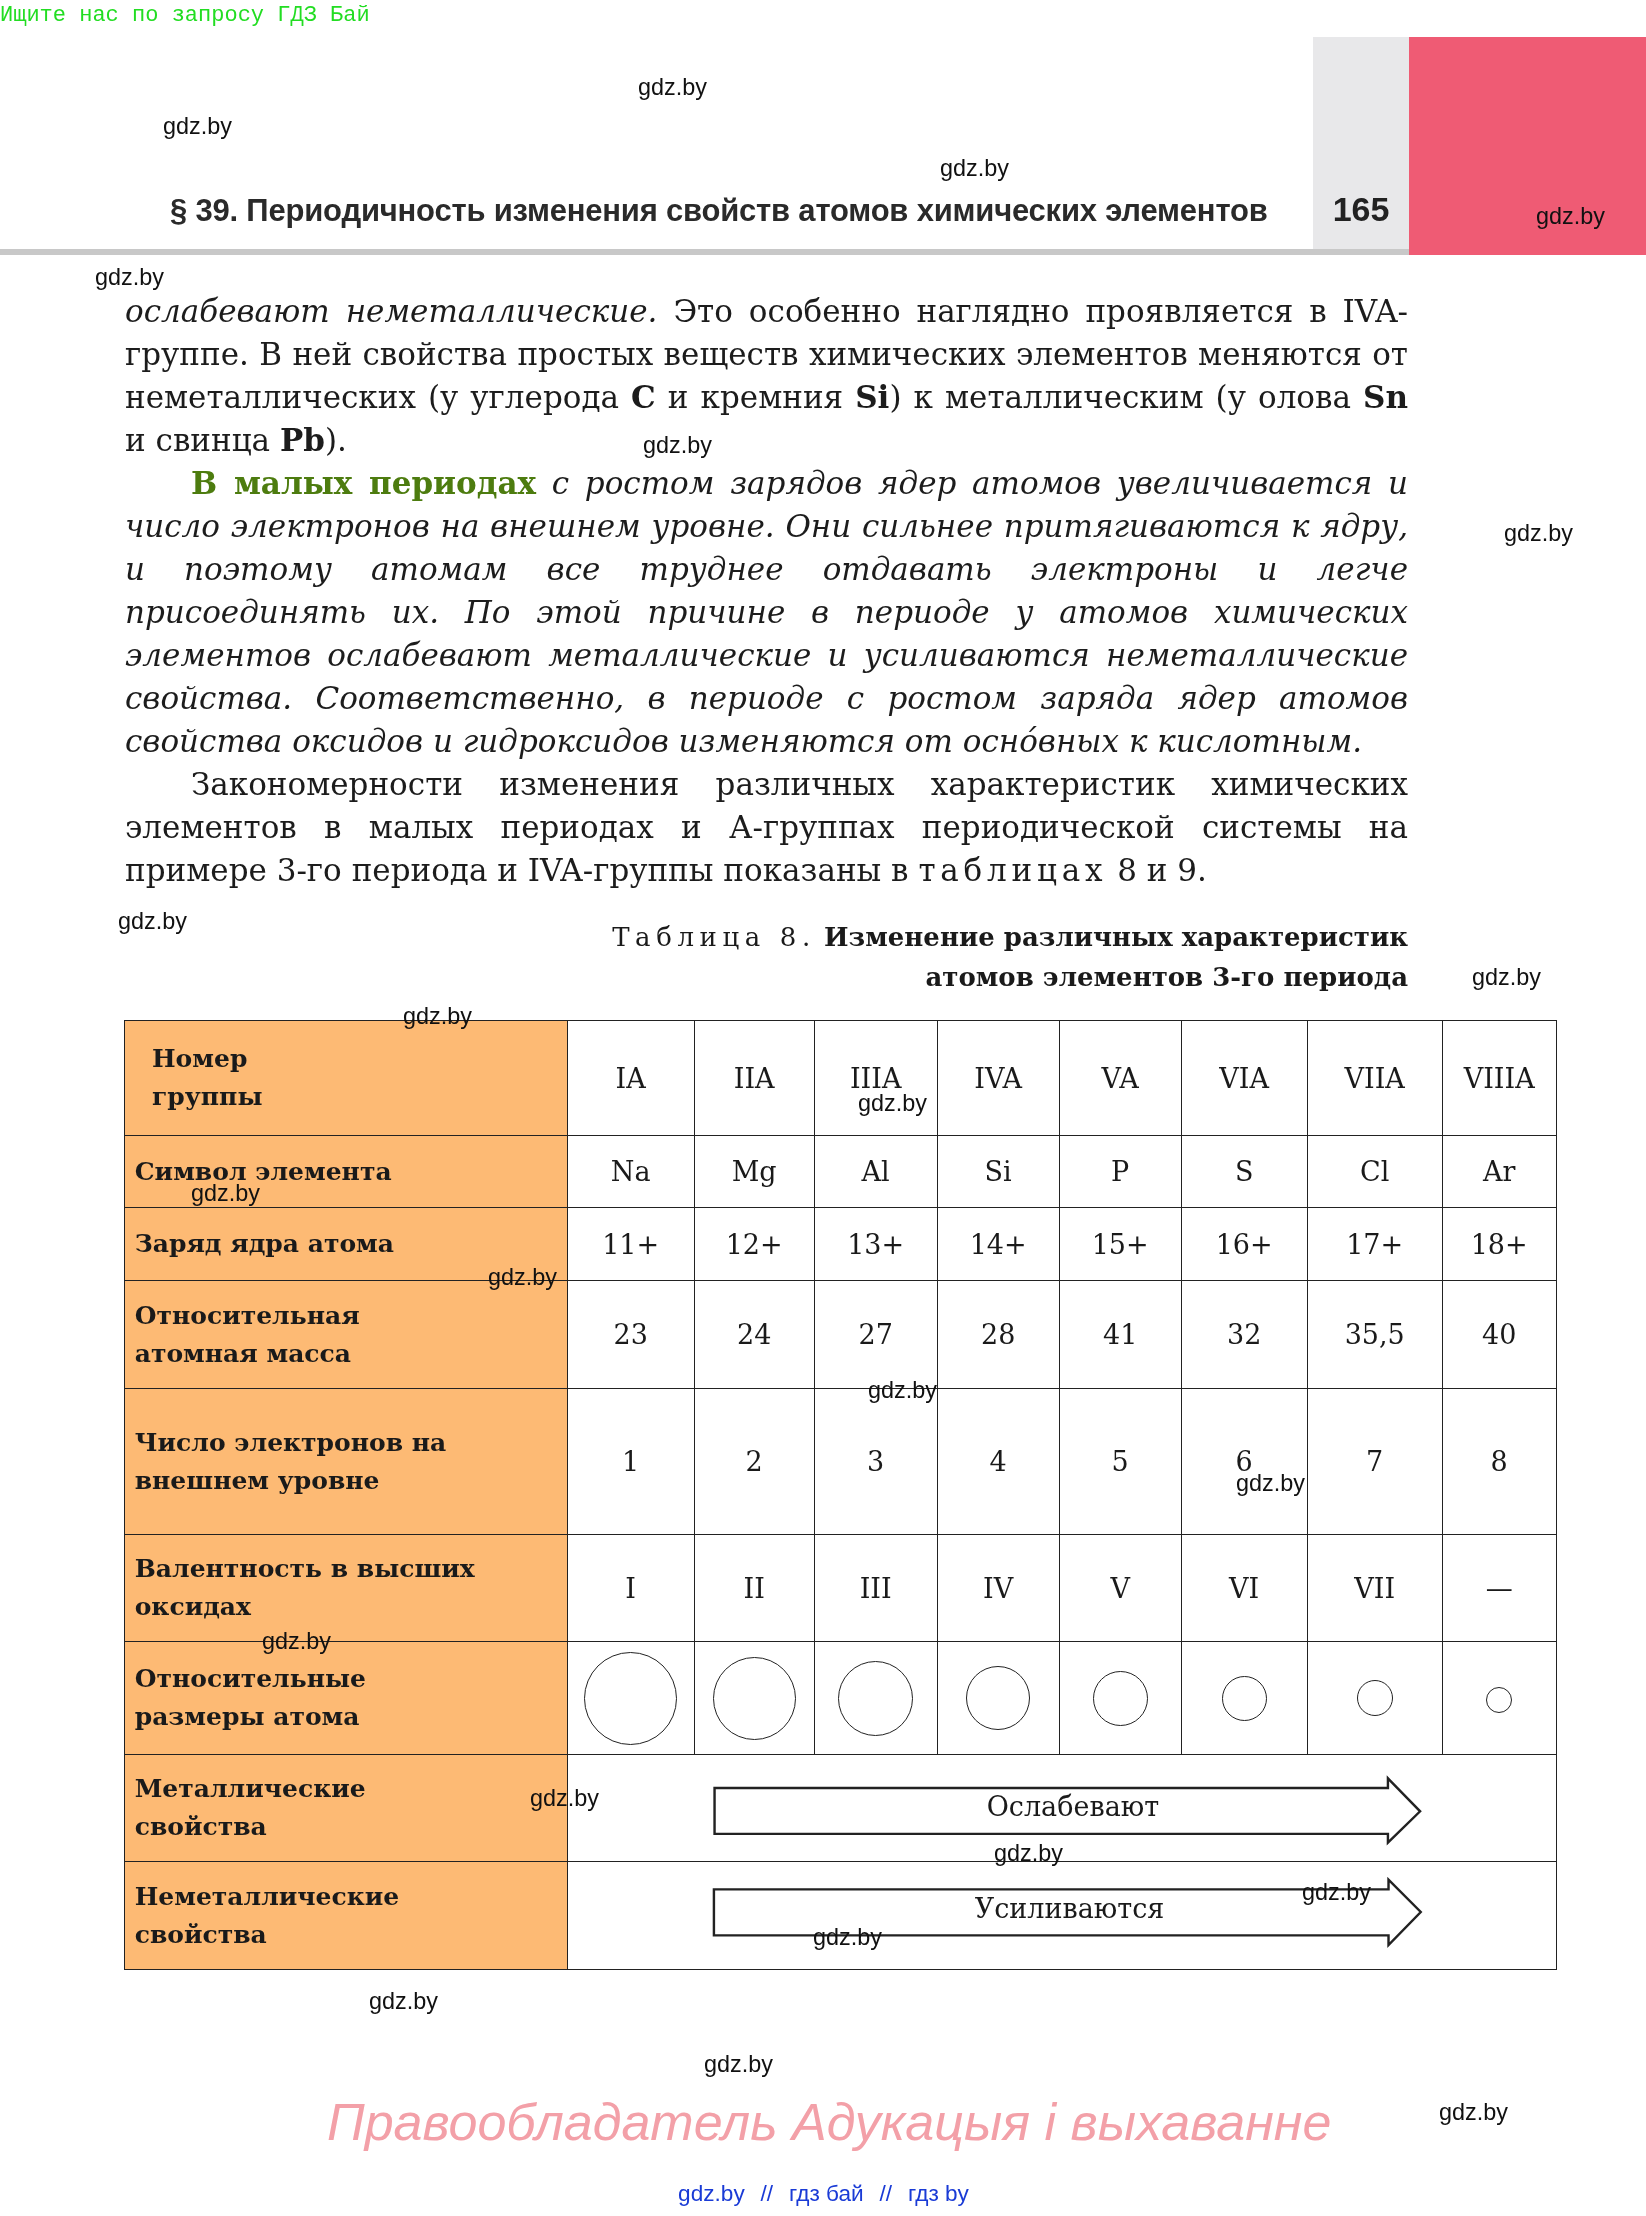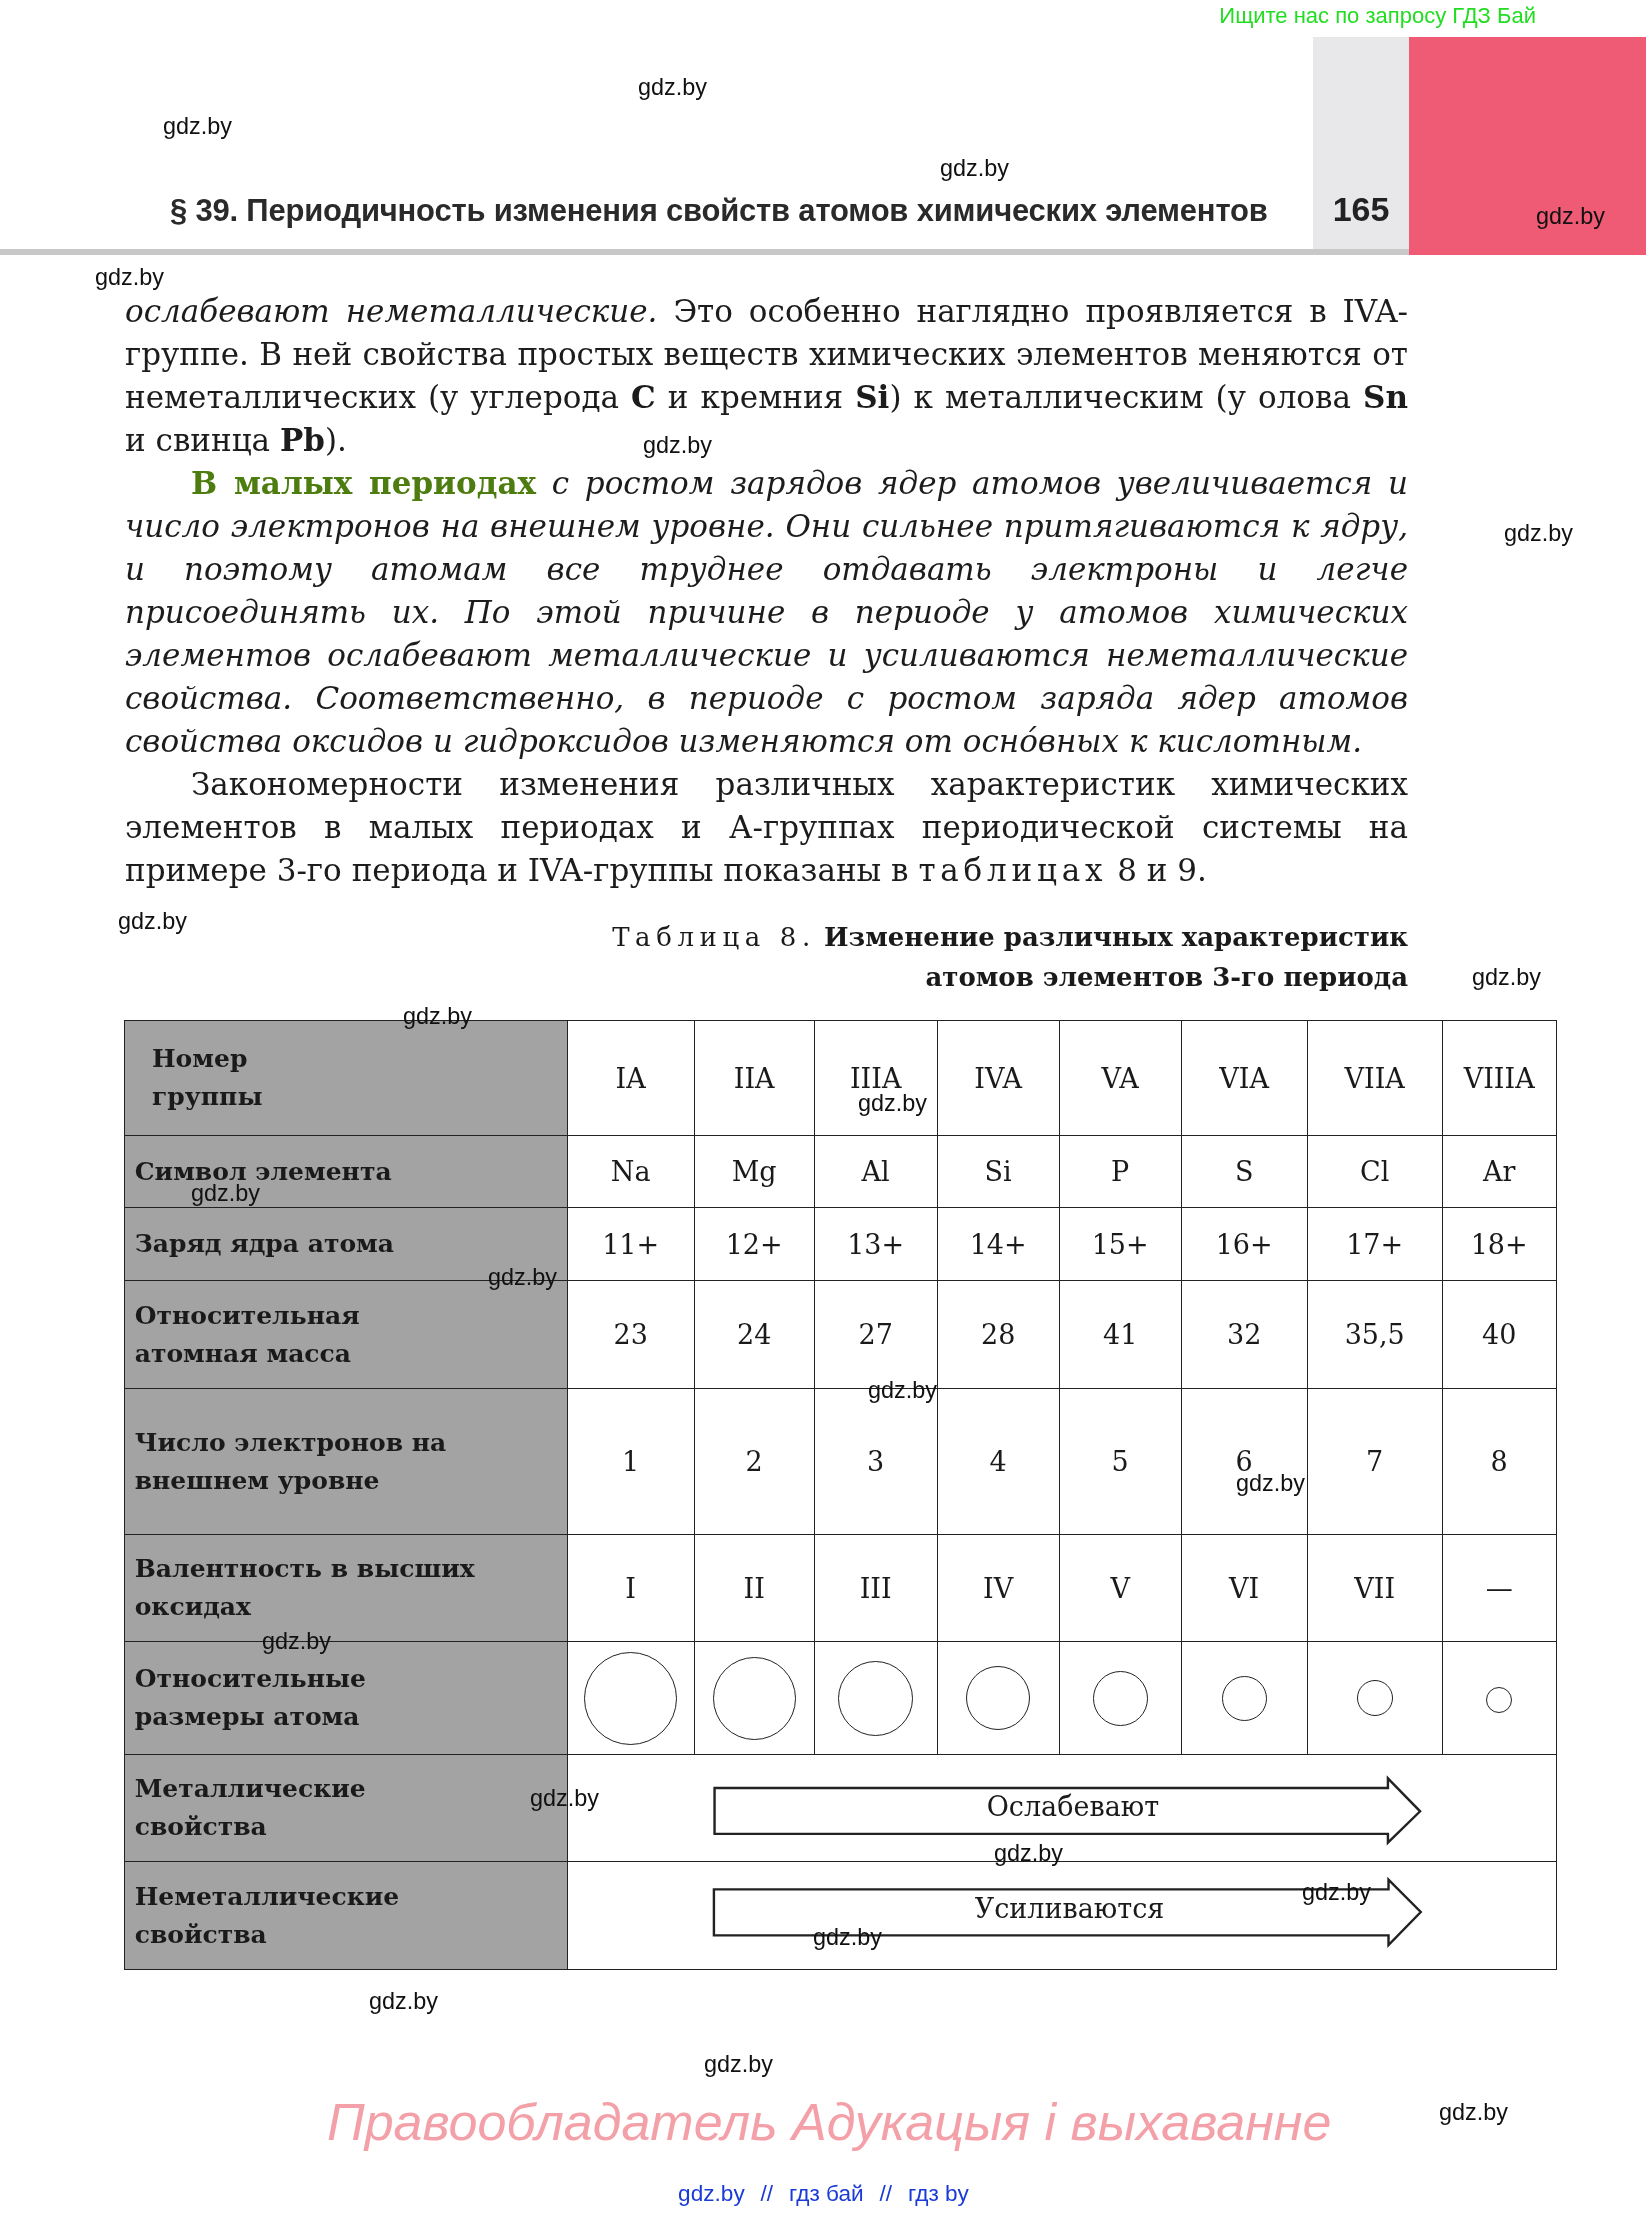--- a/index.html
+++ b/index.html
@@ -1,36 +1,36 @@
 <!DOCTYPE html>
 <html style="font-size:13px"><head>
 <meta charset="utf-8">
 <style>
   html, body { margin:0; padding:0; }
   body { width:1647px; height:2216px; position:relative; background:#ffffff; overflow:hidden; font-family:"DejaVu Serif", serif; color:#1a1a1a; }
-  .topline { position:absolute; left:0; width:1536px; top:3.2px; text-align:right; font-family:Liberation Sans, sans-serif; font-size:22px; color:#22dd22; }
+  .topline { position:absolute; left:0; width:1536px; top:3.2px; text-align:left; font-family:Liberation Mono, monospace; font-size:22px; color:#22dd22; }
   .gray-tab { position:absolute; left:1313px; top:37px; width:96px; height:218px; background:#e8e8ea; }
   .pink-tab { position:absolute; left:1409px; top:37px; width:238px; height:218px; background:#ef5b74; }
   .rule { position:absolute; left:0; top:249px; width:1409px; height:6.4px; background:#c8c8c8; }
   .running-head { position:absolute; left:170px; top:193px; font-family:"Liberation Sans", sans-serif; font-size:31px; color:#2a2a2a; white-space:nowrap; letter-spacing:-0.2px;font-weight:bold; }
   .page-num { position:absolute; left:1313px; width:96px; top:190px; text-align:center; font-family:"Liberation Sans", sans-serif; font-weight:bold; font-size:34px; color:#222; }
   .wm { position:absolute; font-family:"Liberation Sans", sans-serif; font-size:23.4px; color:#111; white-space:nowrap; }
   .body { position:absolute; left:125px; top:290px; width:1283px; font-size:31px; line-height:43px; text-align:justify; font-family:"DejaVu Serif", serif; color:#1c1c1c; }
   .body p { margin:0; text-indent:0; }
   .body p.ind { text-indent:66px; }
   .body .it { font-style:italic; }
   .body b { font-weight:bold; }
   .body .blue { color:#4d7c0f; font-weight:bold; }
   .body .spaced { letter-spacing:4.8px; }
   .caption { position:absolute; right:239px; top:917px; text-align:right; font-size:26px; line-height:40px; font-family:"DejaVu Serif", serif; }
   .caption .sp { letter-spacing:5.6px; font-weight:normal; }
   .caption b { font-weight:bold; }
   table.t8 { position:absolute; left:124px; top:1020px; border-collapse:collapse; font-family:"DejaVu Serif", serif; }
   table.t8 td { border:1.6px solid #222; padding:0; text-align:center; vertical-align:middle; font-size:27px; }
-  table.t8 td.lbl { background:#a3a3a3; text-align:left; font-weight:bold; font-size:25px; line-height:38px; padding-left:9.7px; width:314px; }
+  table.t8 td.lbl { background:#fdba74; text-align:left; font-weight:bold; font-size:25px; line-height:38px; padding-left:9.7px; width:314px; }
   table.t8 tr.r1 td.lbl { padding-left:27px; }
   .circle { display:inline-block; border:1.6px solid #222; border-radius:50%; vertical-align:middle; }
   .arrow-cell { position:relative; }
   .arrow-svg { position:absolute; left:0; top:0; }
   .arrow-label { position:absolute; font-size:27px; font-family:"DejaVu Serif", serif; white-space:nowrap; }
   .watermark { position:absolute; left:0; width:1647px; top:2092px; text-align:center; font-family:"Liberation Sans", sans-serif; font-style:italic; font-size:52px; color:#f3a0a8; padding-left:11.3px; box-sizing:border-box; white-space:nowrap; }
   .footer { position:absolute; left:0; width:1647px; top:2181px; text-align:center; font-family:"Liberation Sans", sans-serif; font-size:22.6px; color:#1a3bd6; }
   .footer span { margin:0 4.8px; }
 </style>
 </head>

